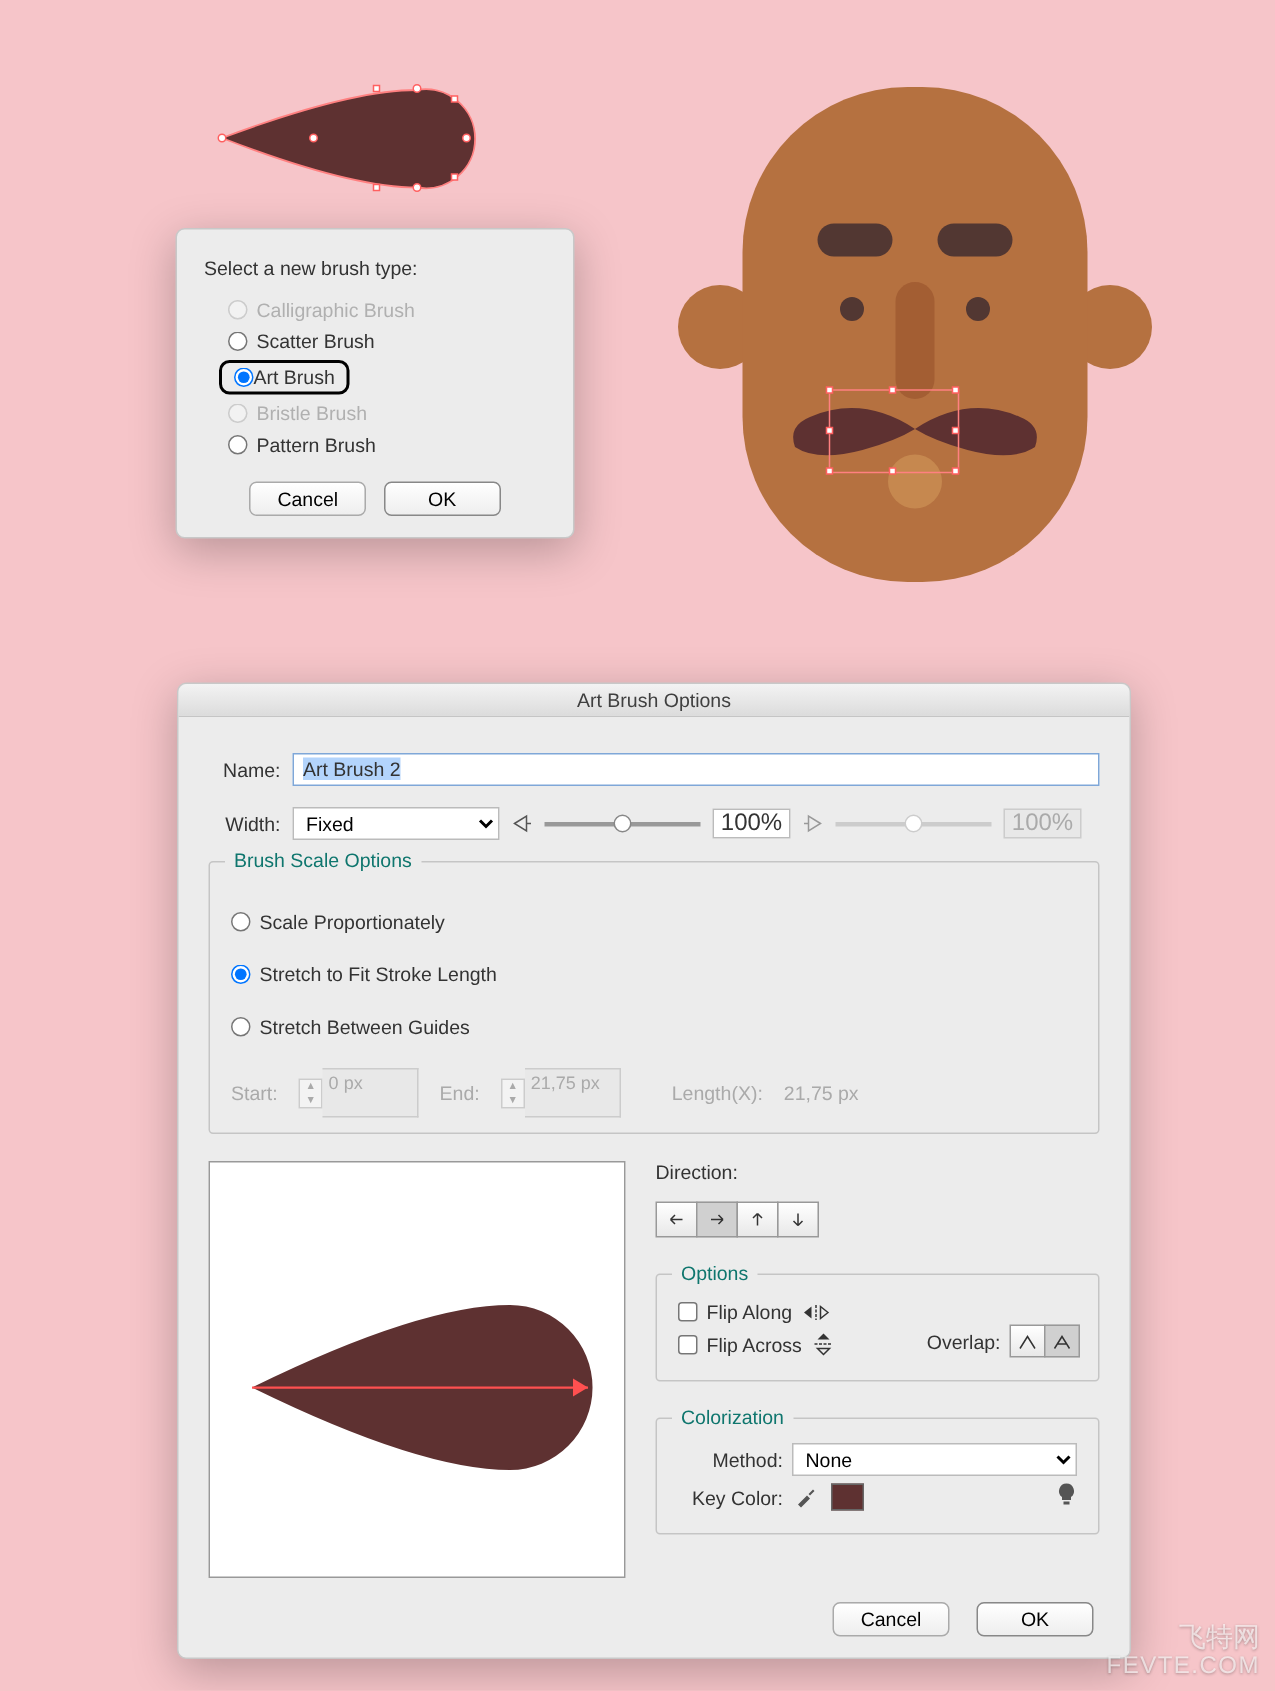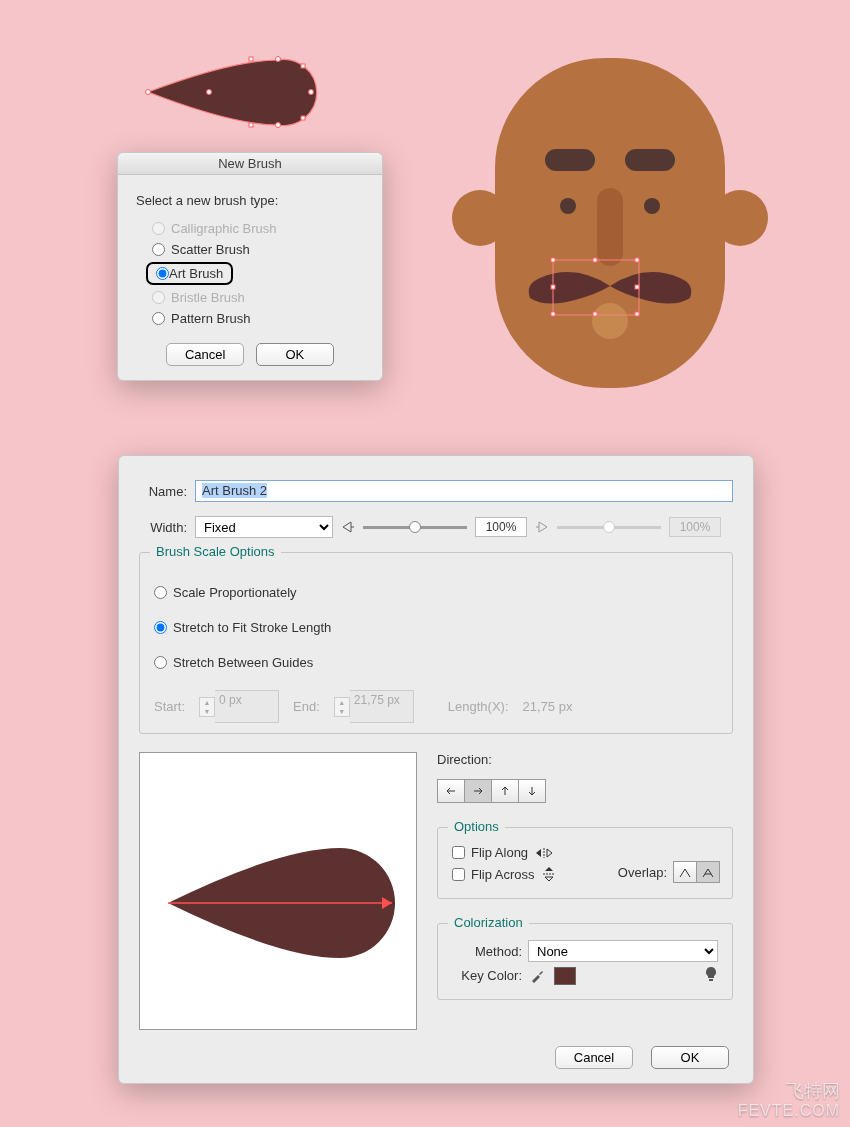--- a/index.html
+++ b/index.html
@@ -95,21 +95,21 @@
   .text-input .hl { background: #b3d4fc; }
   .select {
     height: 22px; border: 1px solid #bbb; background: #fff;
     font-size: 13px; padding: 1px 4px;
   }
   .width-row { display: flex; align-items: center; gap: 8px; }
   .width-row label { width: 48px; text-align: right; margin-right: 0; }
   .slider-box { display: flex; align-items: center; gap: 6px; }
   .slider-track { position: relative; width: 104px; height: 3px; background: #999; }
   .slider-handle { position: absolute; top: -5px; width: 12px; height: 12px; border-radius: 50%; background: #fff; border:1px solid #888; }
-  .pct-box { width: 52px; height: 20px; border: 1px solid #bbb; background:#fff; text-align:center; font-size:12px; line-height:18px; }
+  .pct-box { width: 52px; height: 20px; border: 1px solid #bbb; background:#fff; text-align:center; font-size:16px; line-height:18px; }
   .pct-box.disabled { background:#e8e8e8; color:#aaa; border-color:#ccc;}
   .slider-arrow { width:14px; height:14px; display:inline-block; }
   
   .groupbox {
     border: 1px solid #c5c5c5;
     border-radius: 3px;
     padding: 12px 14px 10px 14px;
     margin-top: 8px;
     position: relative;
   }
@@ -217,21 +217,20 @@
       <rect x="126" y="257" width="4" height="4"></rect>
         <rect x="210" y="257" width="4" height="4"></rect>
       <rect x="126" y="284" width="4" height="4"></rect>
         <rect x="168" y="284" width="4" height="4"></rect>
         <rect x="210" y="284" width="4" height="4"></rect>
     </g>
   </svg>
 </div>
 
 <div id="new-brush" class="dialog">
-  <div class="dialog-title">New Brush</div>
   <div class="dialog-body">
     <div class="nb-header">Select a new brush type:</div>
 
     <div class="radio-row disabled">
       <input type="radio" disabled="" style="">
       <span>Calligraphic Brush</span>
     </div>
     <div class="radio-row">
       <input type="radio" name="nb" style="">
       <span>Scatter Brush</span>
@@ -250,20 +249,21 @@
     </div>
 
     <div class="btn-row">
       <button class="mac-btn">Cancel</button>
       <button class="mac-btn default">OK</button>
     </div>
   </div>
 </div>
 
 <div id="abo" class="dialog">
+  <div class="dialog-title">Art Brush Options</div>
   <div class="abo-body">
 
     <div class="form-row">
       <label>Name:</label>
       <div class="text-input"><span class="hl">Art Brush 2</span></div>
     </div>
 
     <div class="form-row width-row">
       <label>Width:</label>
       <select class="select" style="width:138px">

